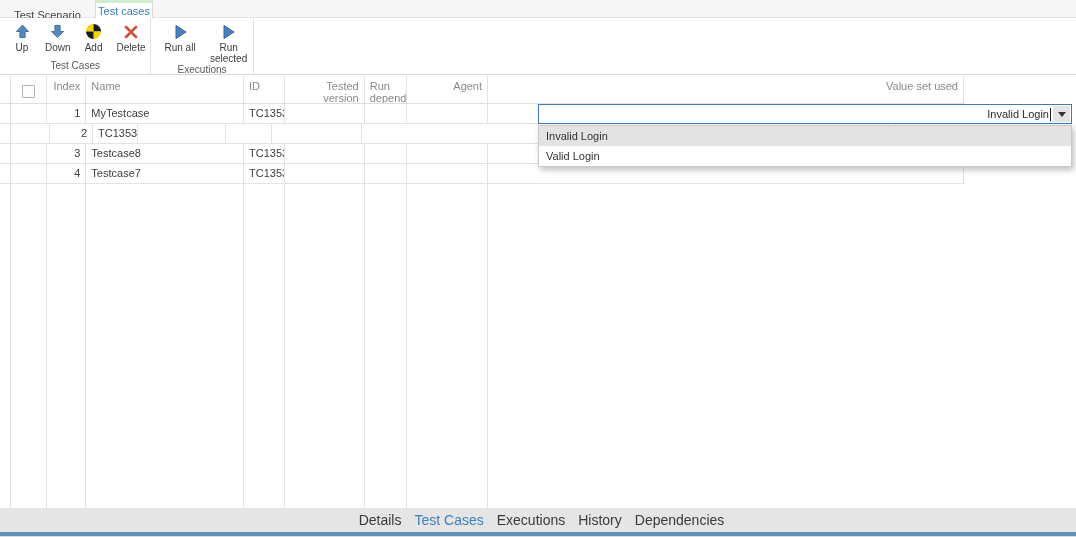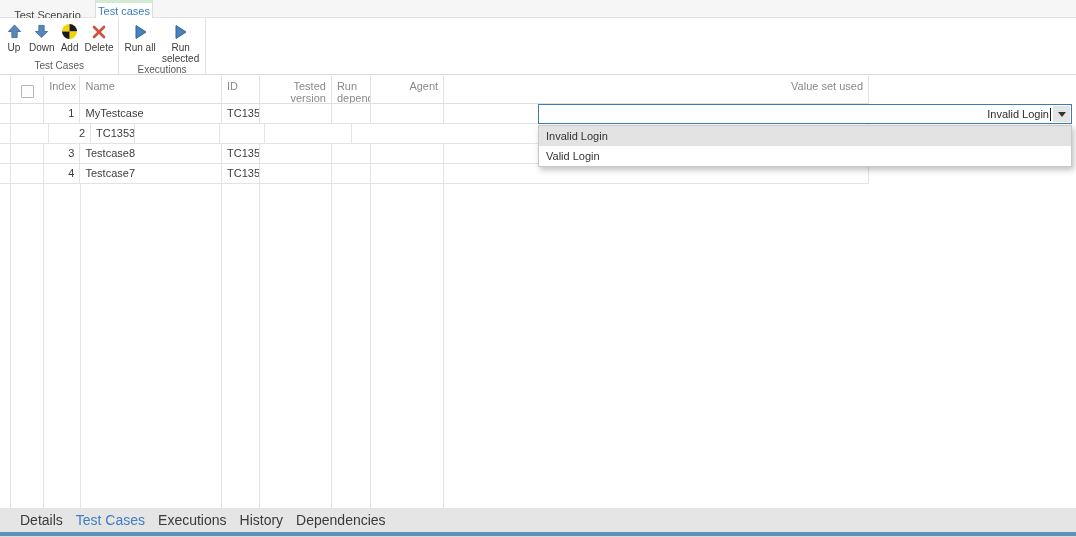--- a/index.html
+++ b/index.html
@@ -17,29 +17,29 @@
                  border-right:1px solid #dcdcdc; border-top:3px solid #d3ead3;
                  color:#3a7bbf; height:19px; }
 
   
   .ribbon { position:absolute; left:0; top:18px; width:1076px; height:57px;
             background:#fff; border-bottom:1px solid #d8d8d8; display:flex; }
   .rgroup { display:flex; flex-direction:column; height:100%;
             border-right:1px solid #e2e2e2; padding:2px 2px 0 2px; }
   .rbuttons { display:flex; flex:1; align-items:flex-start; }
   .rbtn { display:flex; flex-direction:column; align-items:center; padding:3px 3px 0 3px;
-          min-width:24px; cursor:default; }
+          min-width:24px; cursor:default;margin-left:8px; }
   .rbtn .ric { height:17px; display:flex; align-items:center; justify-content:center; }
   .rbtn .rlb { font-size:10px; color:#3c3c3c; text-align:center; line-height:11px;
                margin-top:2px; max-width:38px; }
   .rgroup-label { font-size:10px; color:#5a5a5a; text-align:center; padding:0 4px 3px 4px; }
 
   
   .grid { position:absolute; left:0; top:76px; width:1076px; height:432px; background:#fff; }
-  .grow { display:flex; width:869px; }
+  .grow { display:flex; width:964px; }
   .gcell { border-right:1px solid #e3e3e3; font-size:11px; padding:0 5px;
            overflow:hidden; white-space:nowrap; }
   .ghead .gcell { color:#8a8a8a; padding-top:4px; white-space:normal; line-height:12px; }
   .ghead { height:28px; border-bottom:1px solid #dedede; }
   .gdata { height:20px; border-bottom:1px solid #e3e3e3; color:#3d3d3d; }
   .gdata .gcell { line-height:19px; }
   .gempty { height:324px; }
   .gempty .gcell { height:100%; }
   .c0{width:11px} .c1{width:39px} .c2{width:43px} .c3{width:176px} .c4{width:45px}
   .c5{width:88px} .c6{width:46px} .c7{width:90px} .c8{width:534px}
@@ -61,21 +61,21 @@
 
   
   .ddl { position:absolute; left:538px; top:125px; width:534px; background:#fff;
          border:1px solid #c9c9c9; box-shadow:2px 3px 6px rgba(0,0,0,0.25); z-index:5; }
   .ddl-item { height:20px; line-height:20px; font-size:11px; color:#333; padding-left:7px;
               cursor:default; }
   .ddl-item.selected { background:#e3e3e3; }
 
   
   .viewbar { position:absolute; left:0; top:508px; width:1076px; height:24px;
-             background:#e5e5e5; display:flex; align-items:center; padding-left:20px; }
+             background:#e5e5e5; display:flex; align-items:center; padding-left:20px;justify-content:center; }
   .vtab { font-size:14px; color:#3a3a3a; margin-right:13px; cursor:default; }
   .vtab.active { color:#3f7ec1; }
   .bluebar { position:absolute; left:0; top:532px; width:1076px; height:4px; background:#5e92bb; }
   .bottomedge { position:absolute; left:0; top:536px; width:1076px; height:1px; background:#dcdcdc; }
 </style>
 </head>
 <body>
 
 <div class="app">
 

